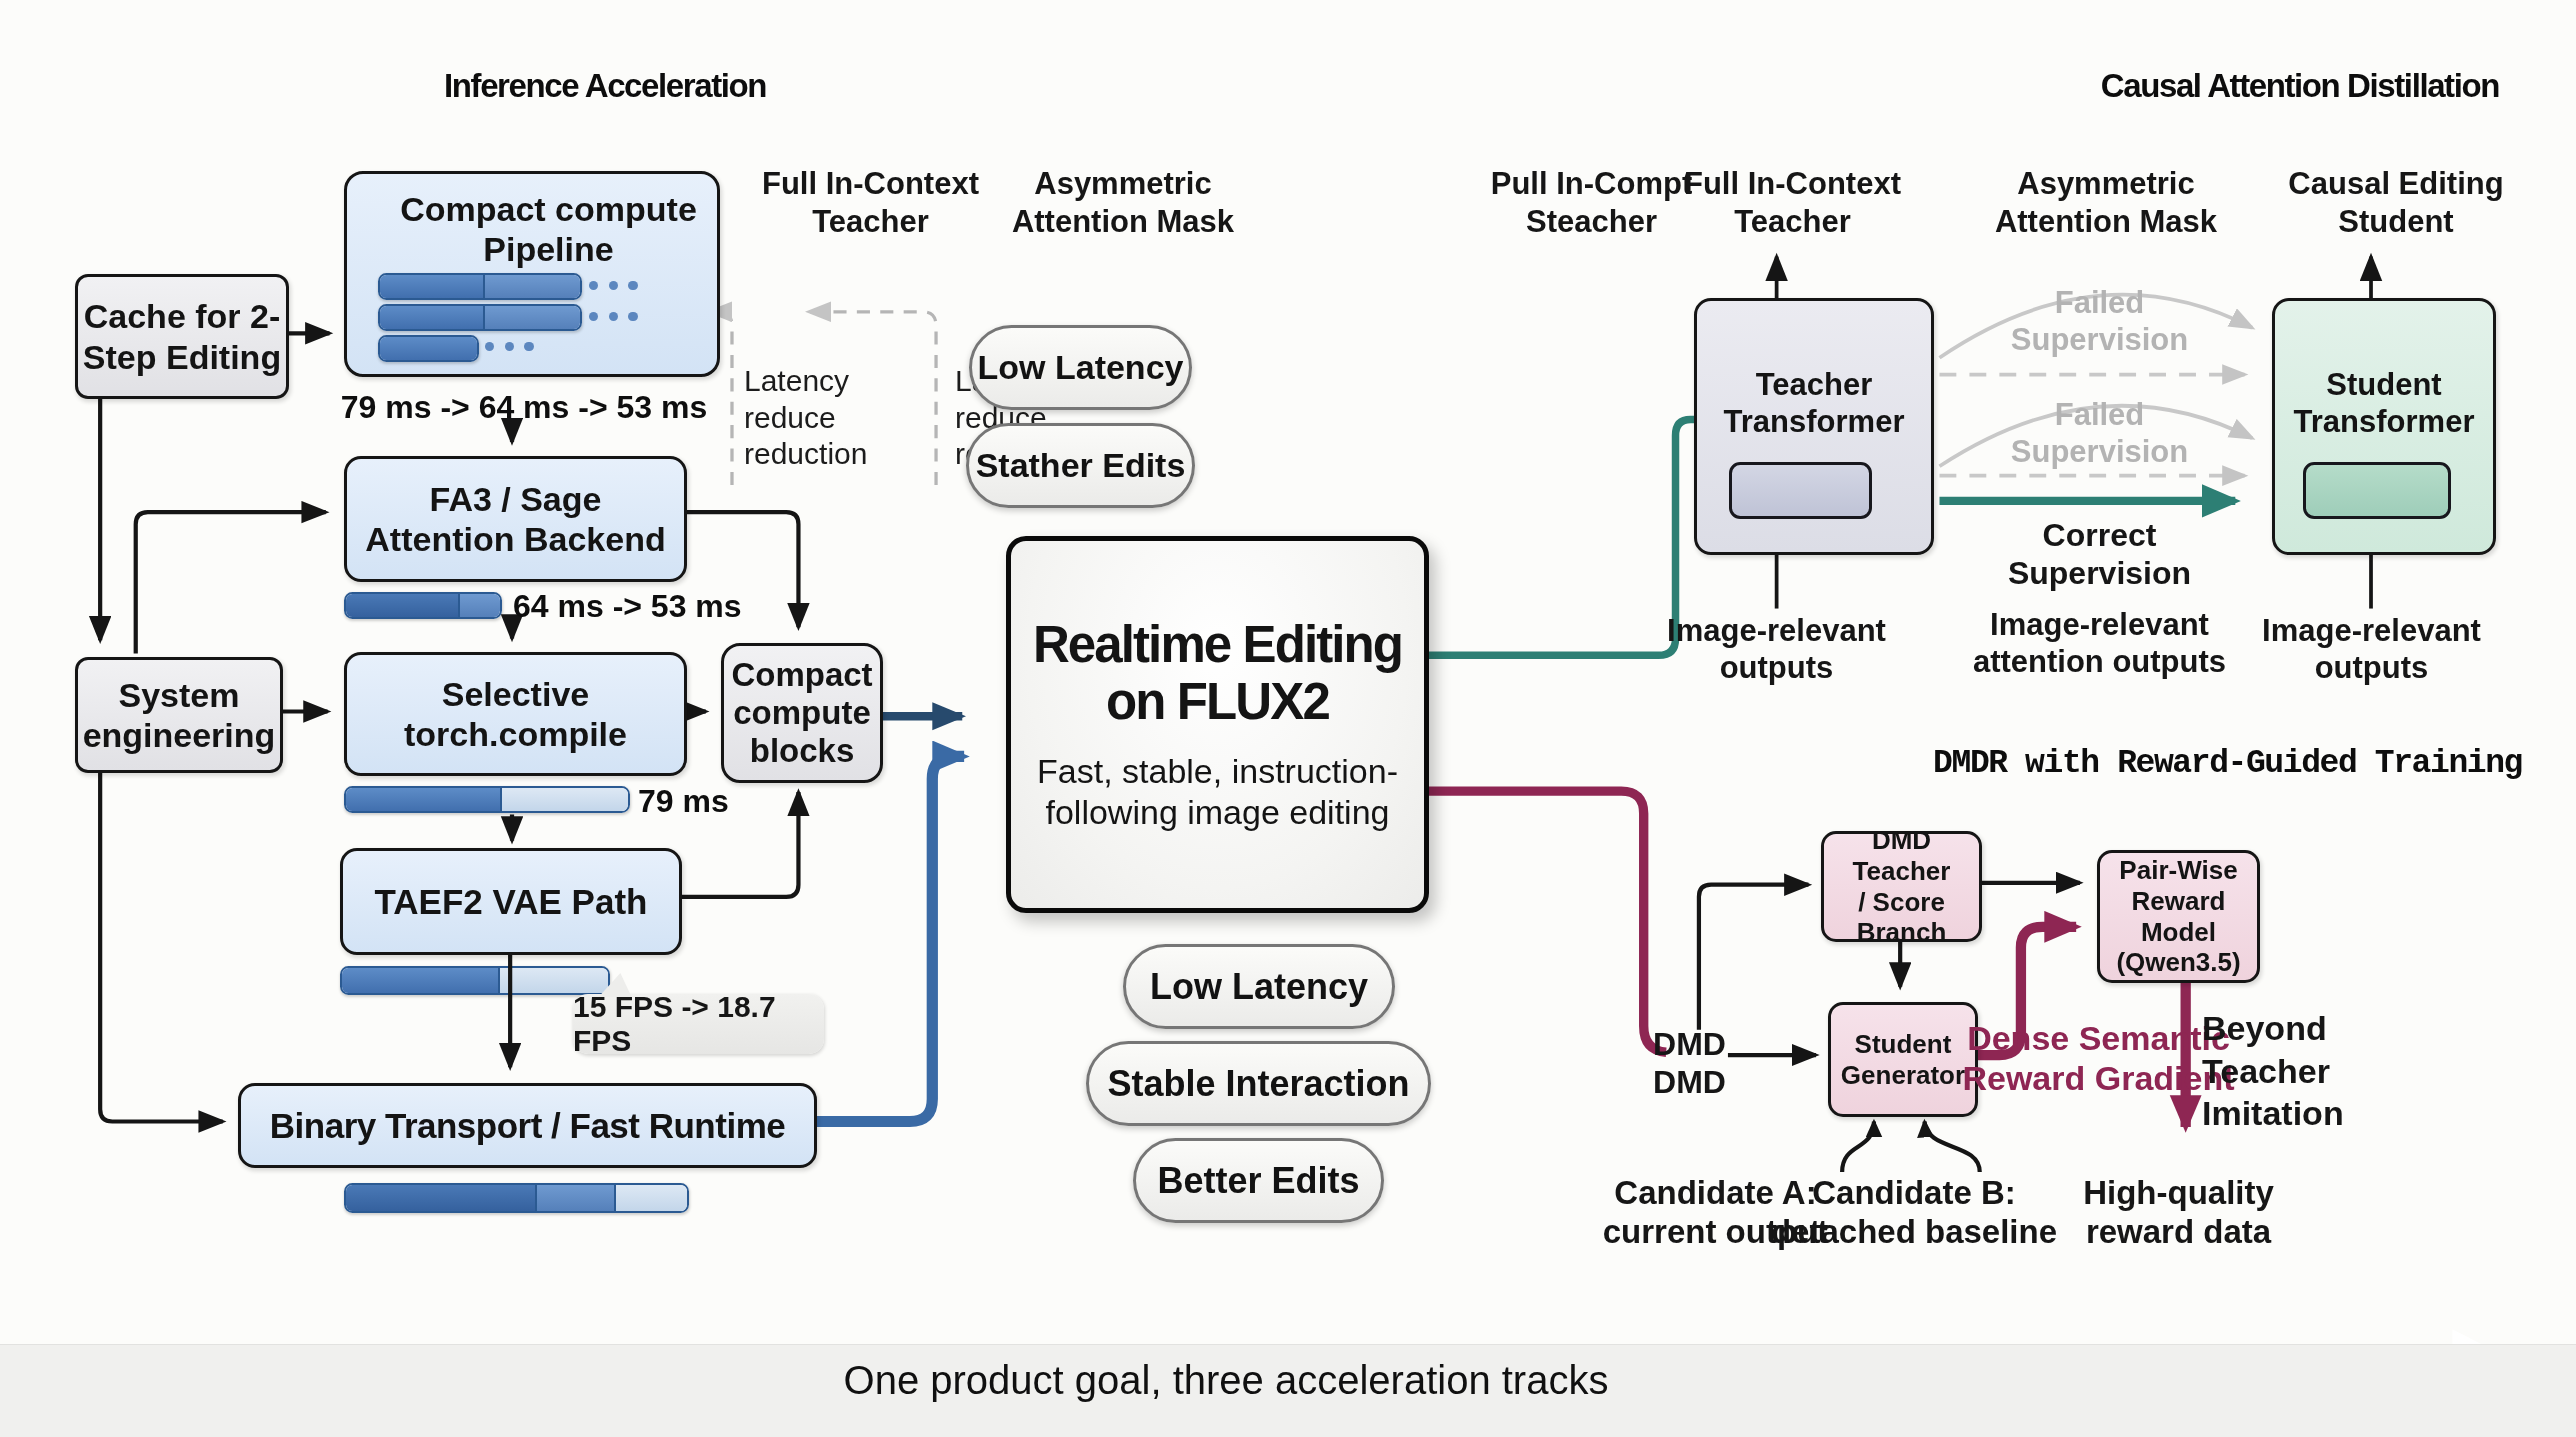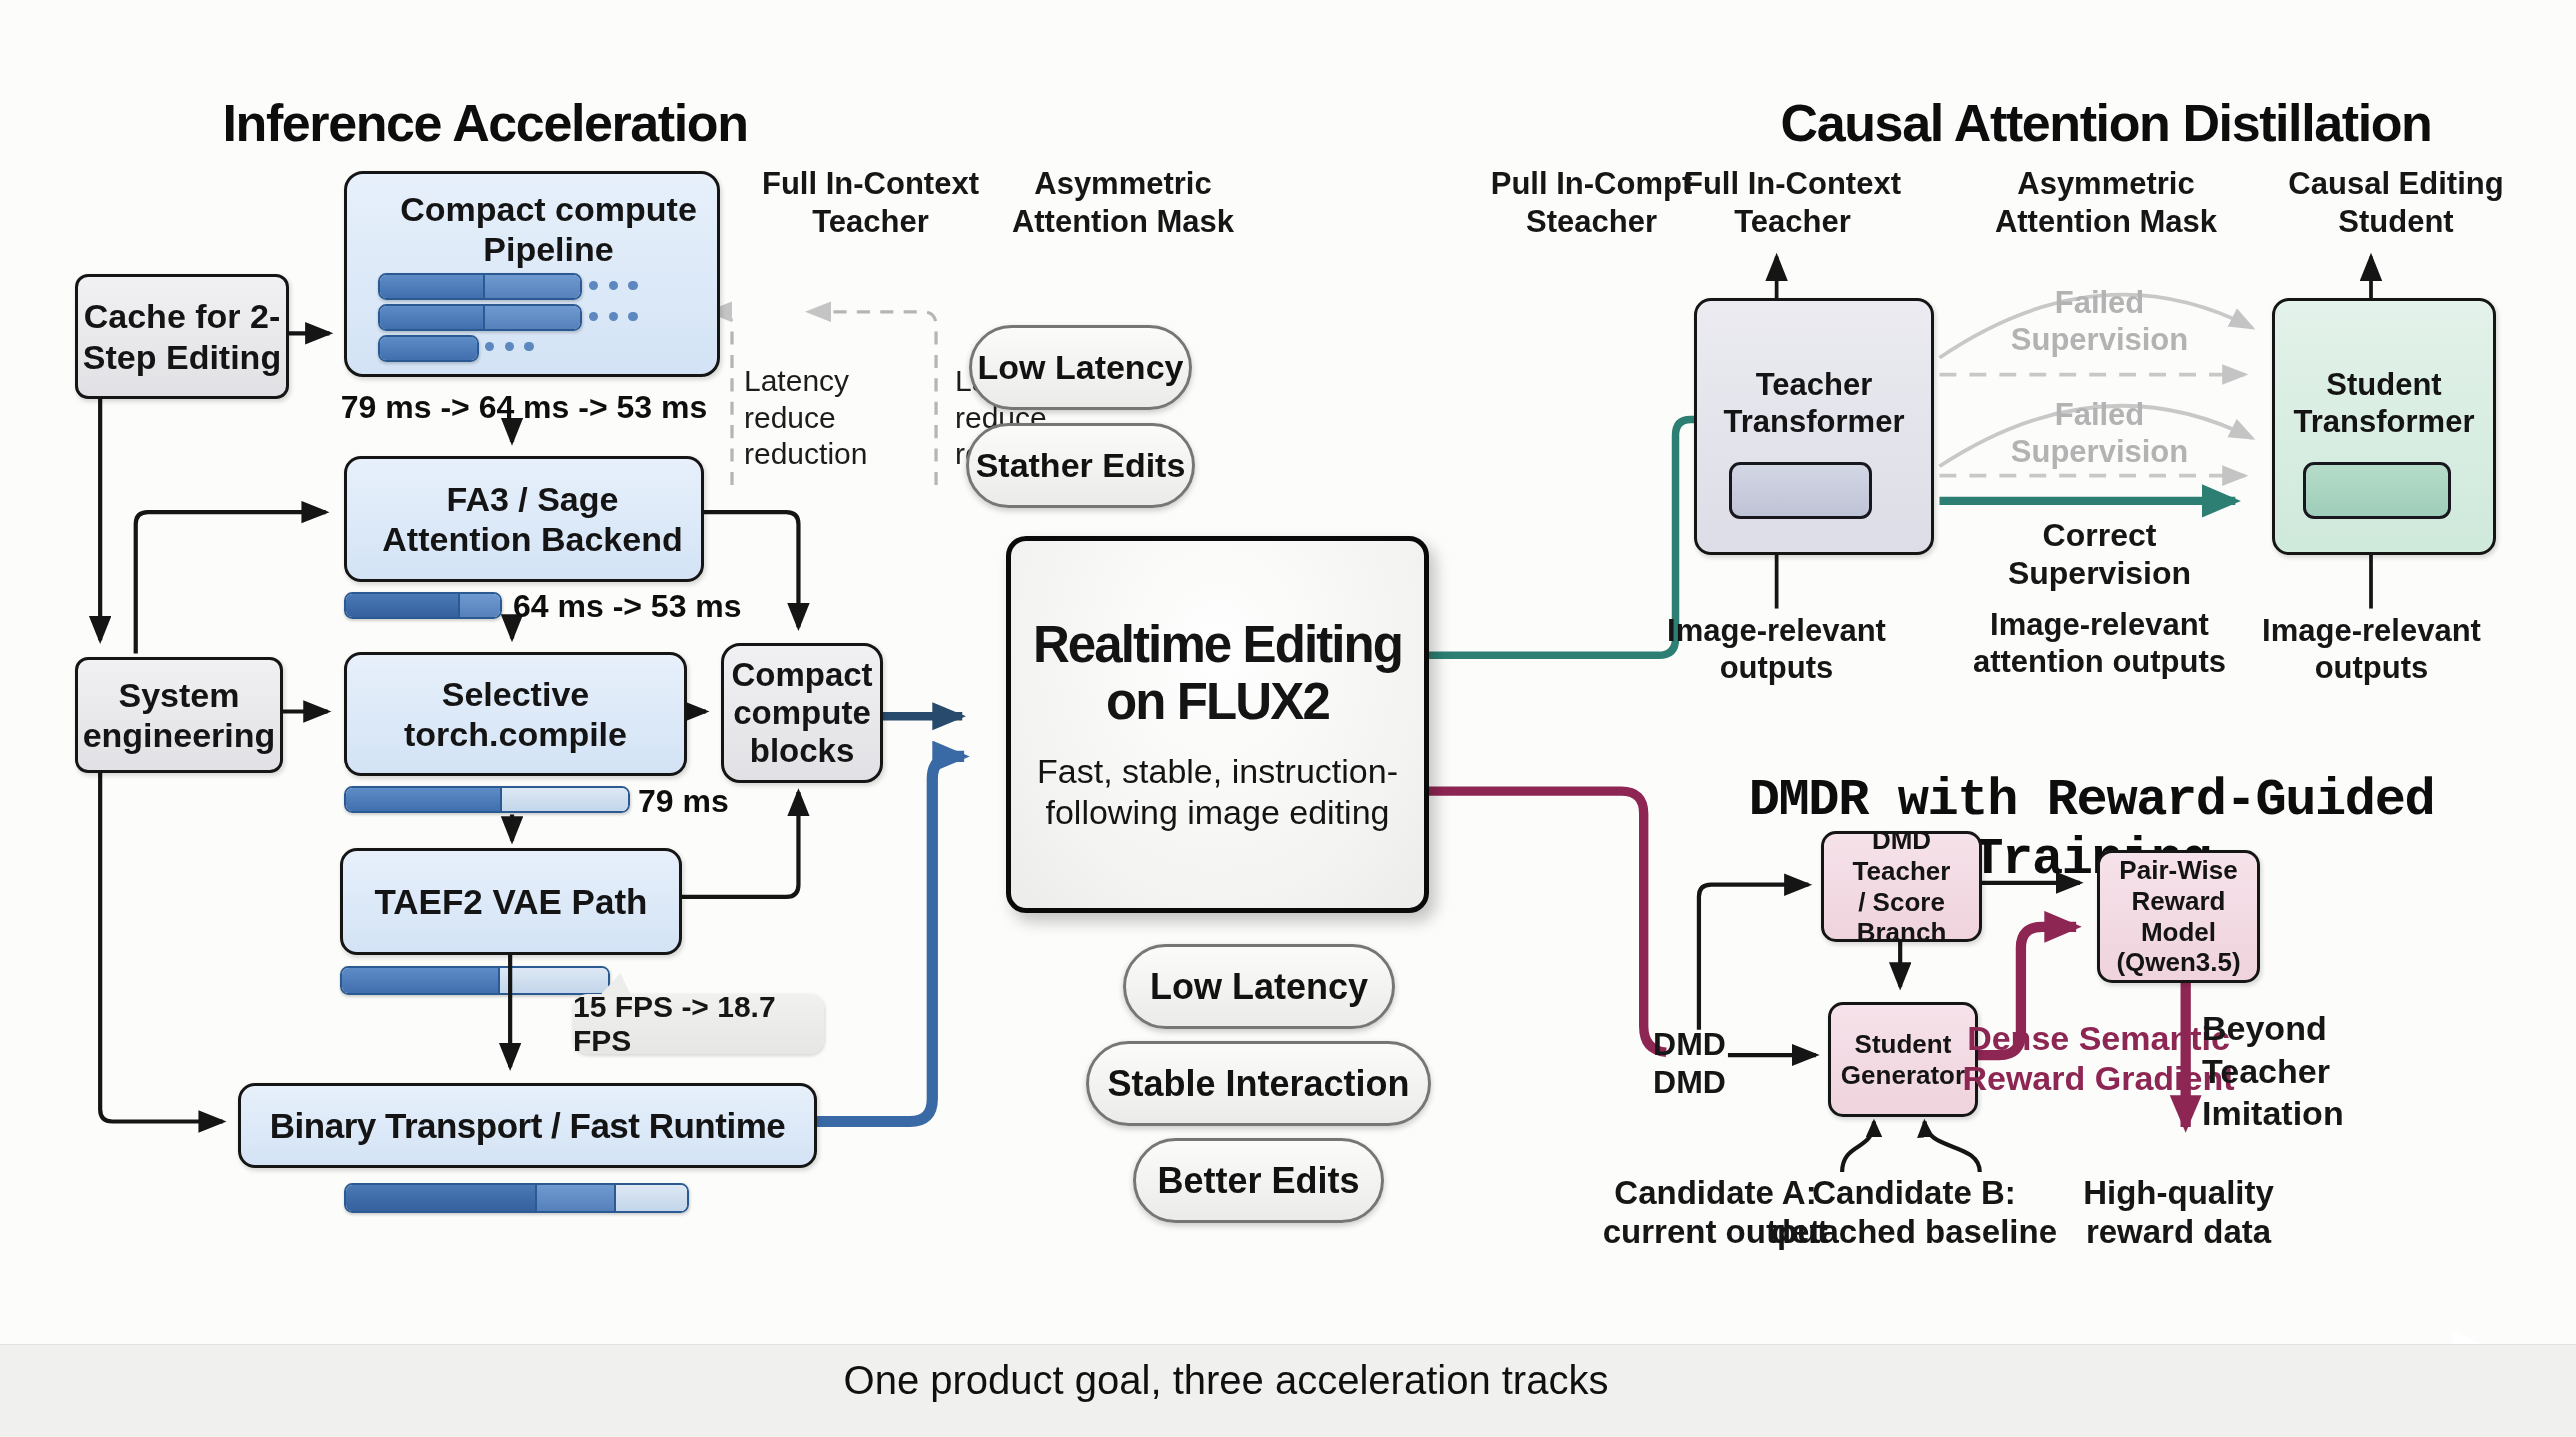--- a/index.html
+++ b/index.html
@@ -1,20 +1,20 @@
 <!DOCTYPE html>
 <html style="font-size:15px"><head>
 <meta charset="utf-8">
 <style>
   html,body{margin:0;padding:0;}
   body{width:2576px;height:1438px;position:relative;background:#fcfcfa;
        font-family:"Liberation Sans","DejaVu Sans",sans-serif;color:#161616;overflow:hidden;}
   .abs{position:absolute;}
   .t{white-space:pre-line;text-align:center;line-height:1.18;}
-  .sec-title{font-weight:700;font-size:52px;letter-spacing:-1.4px;text-align:center;color:#0d0d0d;margin-top:26px;}
+  .sec-title{font-weight:700;font-size:33px;letter-spacing:-1.4px;text-align:right;color:#0d0d0d;}
   .bx{position:absolute;border:3.7px solid #151515;border-radius:17px;display:flex;align-items:center;
       justify-content:center;text-align:center;font-weight:600;color:#141414;
       box-shadow:1.9px 2.8px 4.7px rgba(0,0,0,.14);}
   .blue{background:linear-gradient(180deg,#e7f0fb 0%,#d3e3f5 100%);}
   .grayb{background:linear-gradient(180deg,#f1f1f3 0%,#e1e1e5 100%);}
   .pinkb{background:linear-gradient(180deg,#f6e2ea 0%,#efd3dd 100%);}
   .lavb{background:linear-gradient(180deg,#ebebf1 0%,#dcdde6 100%);}
   .mintb{background:linear-gradient(180deg,#e3f2ea 0%,#cfe9db 100%);}
   .mainb{background:radial-gradient(ellipse at 50% 30%,#ffffff 0%,#f4f4f2 65%,#ececea 100%);
          border:5.6px solid #0a0a0a;border-radius:20px;box-shadow:6.6px 8.4px 15px rgba(0,0,0,.22);}
@@ -174,21 +174,21 @@
     </div>
   <div class="dots" style="left:138px;top:168px;">
       <span class="dot"></span>
       <span class="dot"></span>
       <span class="dot"></span>
     </div>
 </div>
 
 <div class="abs lay lat" style="left:337px;top:389px;width:374px;text-align:center;">79 ms -&gt; 64 ms -&gt; 53 ms</div>
 
-<div class="bx blue lay t" style="left:344px;top:456px;width:337px;height:120px;font-size:34px;padding-left:17px;">FA3 / Sage
+<div class="bx blue lay t" style="left:344px;top:456px;width:337px;height:120px;font-size:34px;">FA3 / Sage
 Attention Backend</div>
 <div class="bar" style="left:344px;top:592px;width:154px;height:22.5px;">
     <div class="sg c-dark" style="width:74%"></div>
     <div class="sg c-mid2" style="width:26%"></div>
   </div>
 <div class="abs lay lat" style="left:513px;top:588px;">64 ms -&gt; 53 ms</div>
 
 <div class="bx grayb lay t" style="left:75px;top:657px;width:202px;height:110px;font-size:34px;border-radius:13px;">System
 engineering</div>
 

